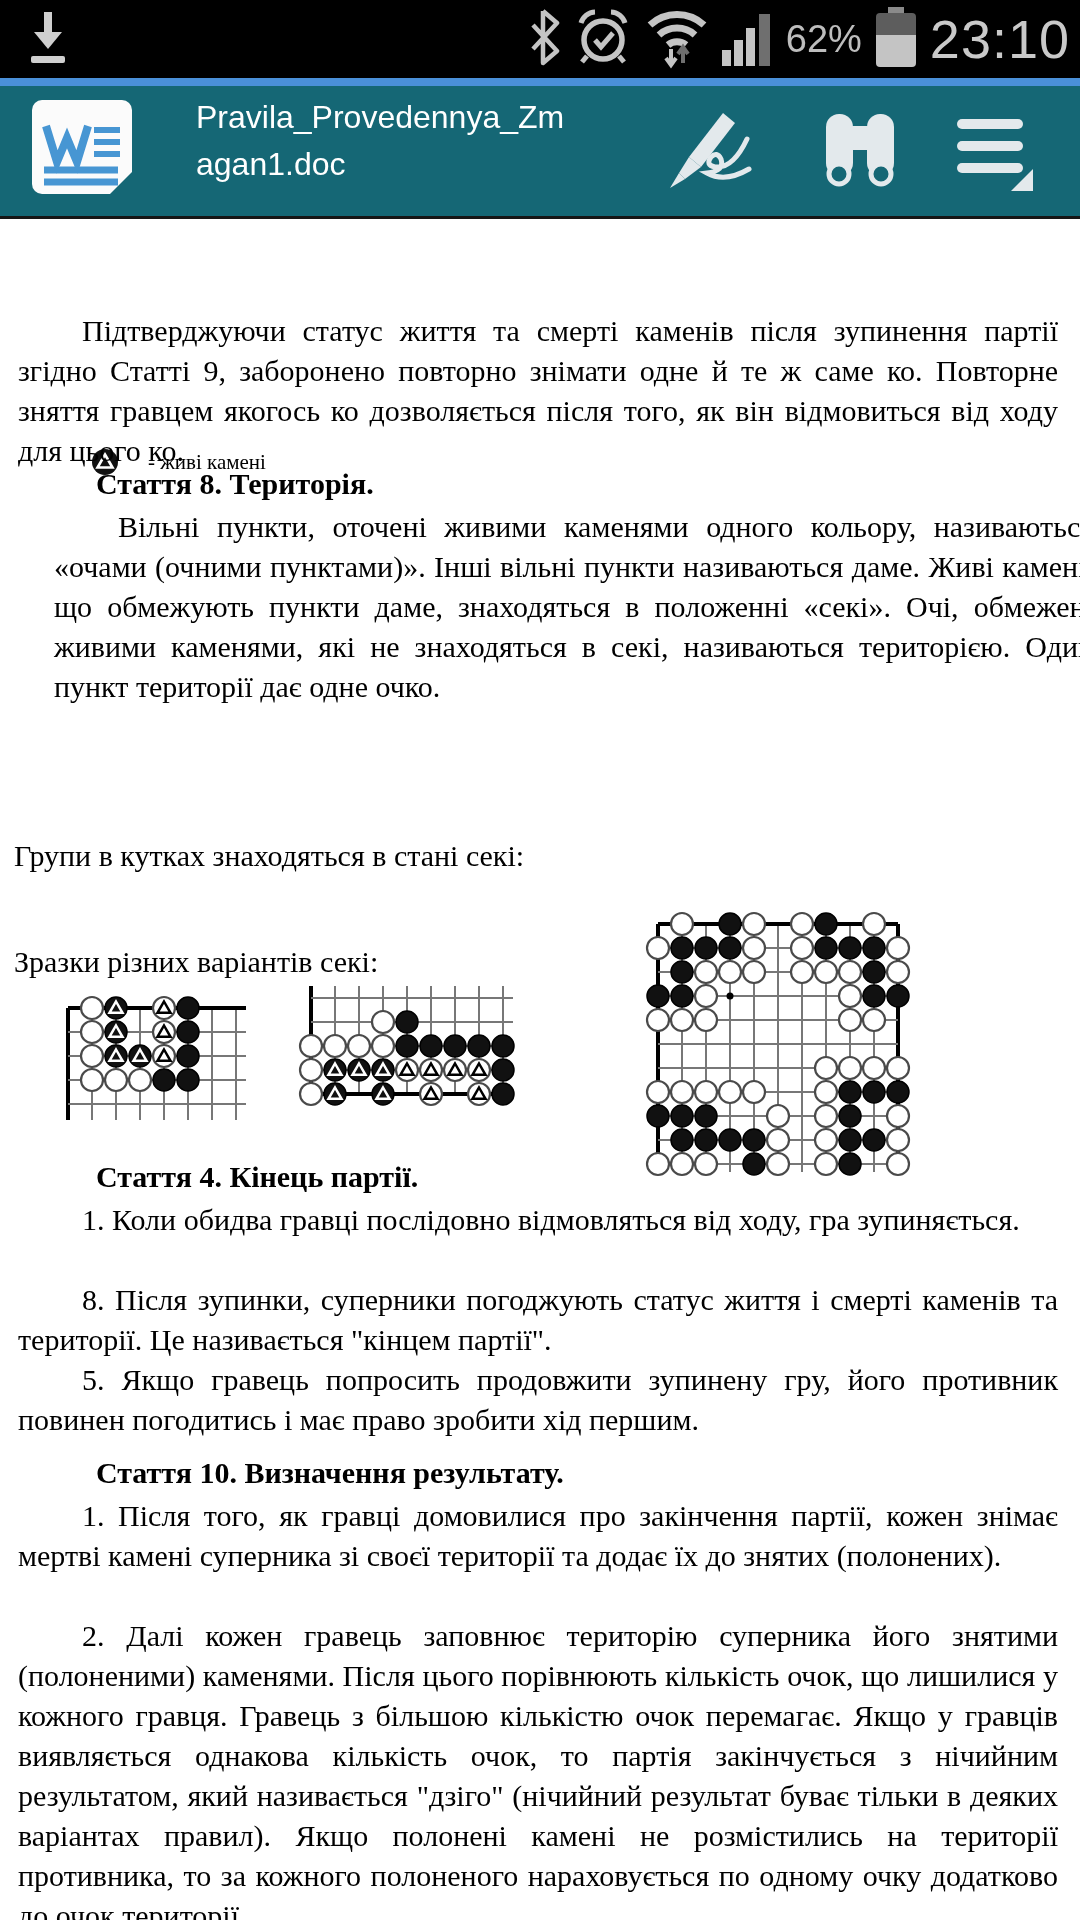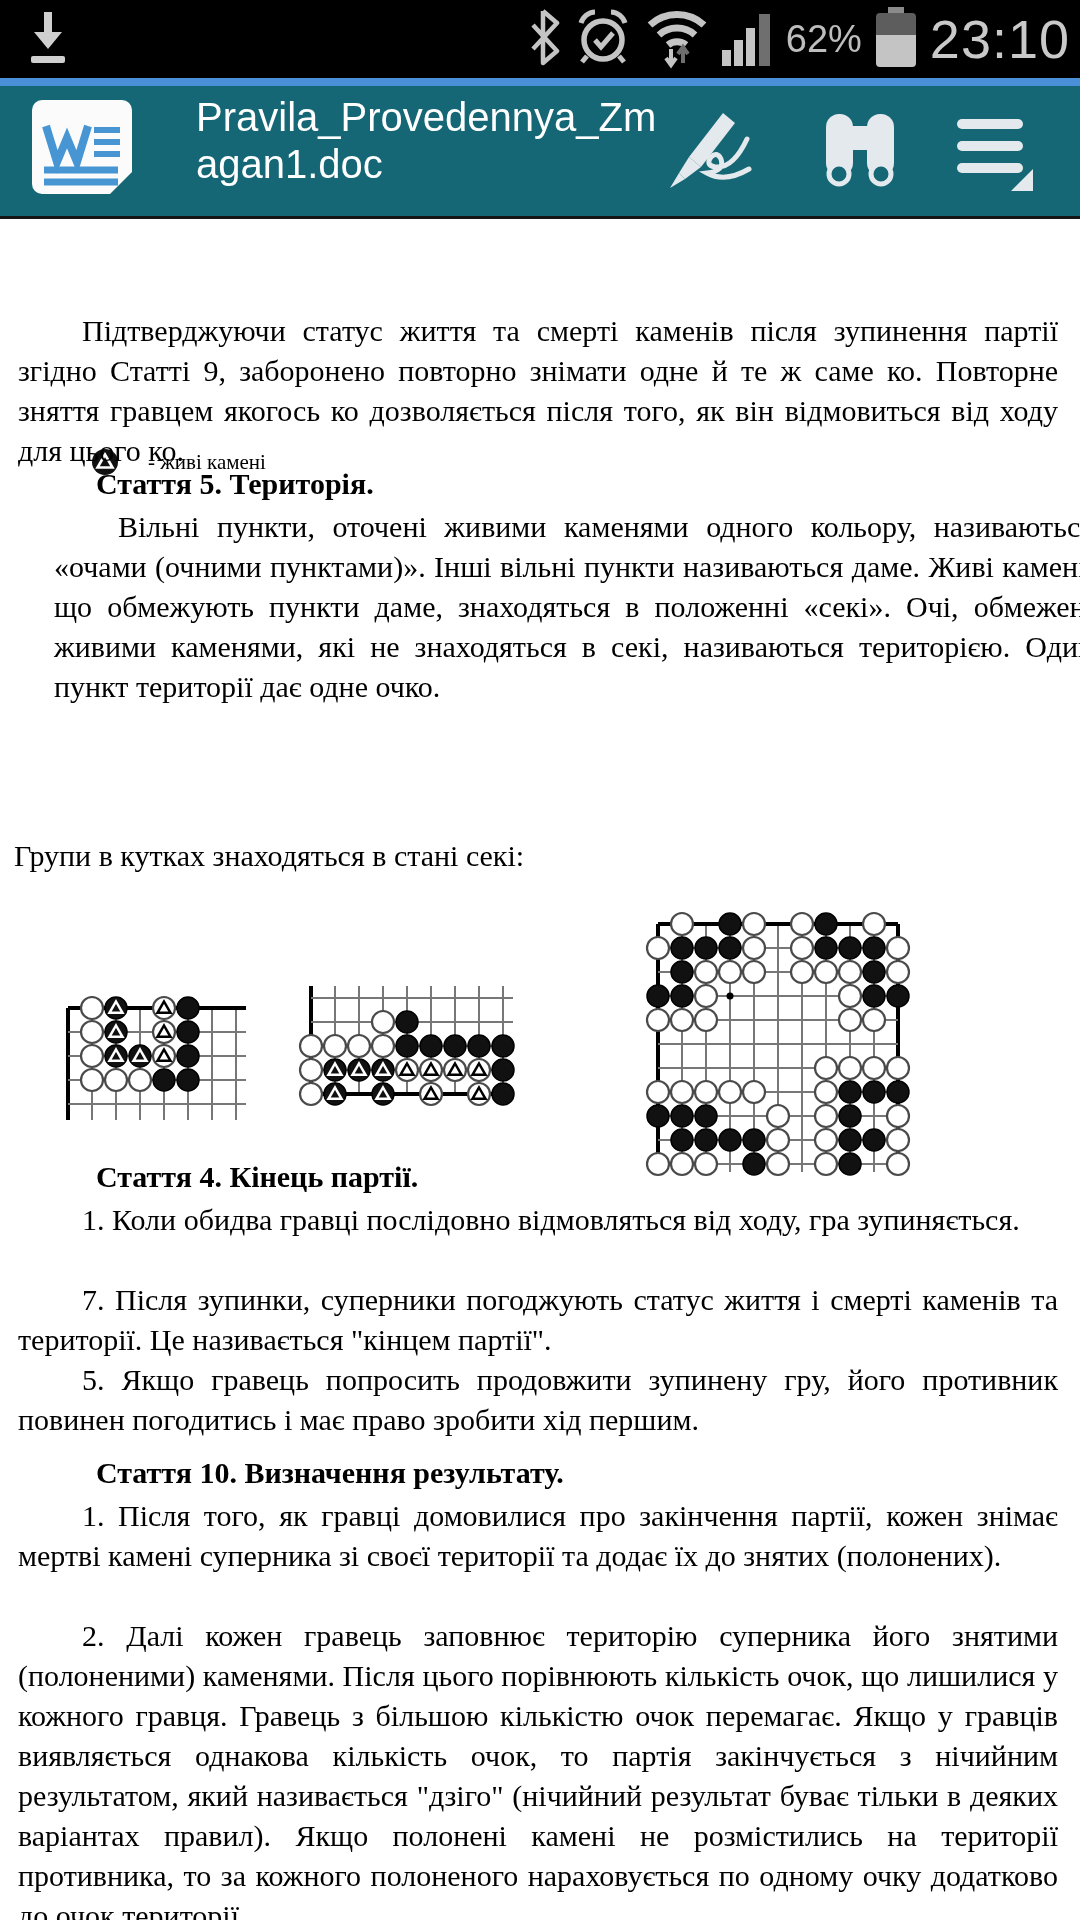--- a/index.html
+++ b/index.html
@@ -9,21 +9,21 @@
   .status-bar{position:absolute;left:0;top:0;width:1080px;height:102px;background:#000;}
   .sb-left{position:absolute;left:28px;top:12px;}
   .sb-right{position:absolute;right:10px;top:0;height:78px;display:flex;align-items:center;gap:14px;}
   .sb-time{font-size:54px;color:#c9c9c9;letter-spacing:1px;text-align:center;}
   .sb-pct{font-size:38px;color:#bdbdbd;}
   
   .accent{position:absolute;left:0;top:78px;width:1080px;height:8px;}
   
   .app-bar{position:absolute;left:0;top:86px;width:1080px;height:130px;border-bottom:3px solid #161616;}
   .doc-icon{position:absolute;left:30px;top:12px;}
-  .app-title{position:absolute;left:196px;top:8px;color:#fff;font-size:40px;line-height:47px;}
+  .app-title{position:absolute;left:196px;top:8px;color:#fff;font-size:32px;line-height:47px;}
   .ab-btn{position:absolute;top:22px;width:96px;height:90px;display:flex;align-items:center;justify-content:center;cursor:pointer;}
   .ab-pen{left:660px;}.ab-bino{left:812px;}.ab-menu{left:948px;}
   
   .doc{position:absolute;left:0;top:219px;width:1080px;height:1701px;background:#fff;overflow:hidden;
        font-family:"Liberation Serif",serif;color:#000;}
   .tblock{position:absolute;left:18px;width:1040px;font-size:30px;line-height:40px;text-align:justify;}
   .tblock.indent{text-indent:64px;}
   .heading{position:absolute;left:96px;font-size:30px;font-weight:bold;white-space:nowrap;}
   .caption{position:absolute;left:14px;font-size:30px;white-space:nowrap;}
   .legend{position:absolute;left:90px;top:228px;display:flex;align-items:center;gap:28px;font-size:21px;}
@@ -139,21 +139,21 @@
     <div class="legend">
       <svg width="30" height="30" viewBox="0 0 30 30">
         <circle cx="15" cy="15" r="13" fill="#111"></circle>
         <path d="M15 7.5 L22.5 20.5 L7.5 20.5 Z" fill="none" stroke="#fff" stroke-width="2.6"></path>
       </svg>
       <span>- живі камені</span>
     </div>
 
     <div class="tblock indent" style="top:92px;">Підтверджуючи статус життя та смерті каменів після зупинення партії згідно Статті 9, заборонено повторно знімати одне й те ж саме ко. Повторне зняття гравцем якогось ко дозволяється після того, як він відмовиться від ходу для цього ко.</div>
 
-    <div class="heading" style="top:248px;">Стаття 5. Територія.</div>
+    <div class="heading" style="top:248px;">Стаття 8. Територія.</div>
     <div class="tblock indent" style="top:288px;margin-left:36px;">Вільні пункти, оточені живими каменями одного кольору, називаються «очами (очними пунктами)». Інші вільні пункти називаються даме. Живі камені, що обмежують пункти даме, знаходяться в положенні «секі». Очі, обмежені живими каменями, які не знаходяться в секі, називаються територією. Один пункт території дає одне очко.</div>
 
     <div class="board board-main"><svg width="268" height="276">
           <line x1="14" y1="14" x2="14" y2="262" stroke="#000" stroke-width="4"></line>
           <line x1="38" y1="14" x2="38" y2="262" stroke="#777" stroke-width="2"></line>
           <line x1="62" y1="14" x2="62" y2="262" stroke="#777" stroke-width="2"></line>
           <line x1="86" y1="14" x2="86" y2="262" stroke="#777" stroke-width="2"></line>
           <line x1="110" y1="14" x2="110" y2="262" stroke="#777" stroke-width="2"></line>
           <line x1="134" y1="14" x2="134" y2="262" stroke="#777" stroke-width="2"></line>
           <line x1="158" y1="14" x2="158" y2="262" stroke="#777" stroke-width="2"></line>
@@ -242,20 +242,21 @@
           <circle cx="38" cy="254" r="11" fill="#fff" stroke="#4a4a4a" stroke-width="2.2"></circle>
           <circle cx="62" cy="254" r="11" fill="#fff" stroke="#4a4a4a" stroke-width="2.2"></circle>
           <circle cx="110" cy="254" r="11" fill="#111" stroke="#000" stroke-width="1.5"></circle>
           <circle cx="134" cy="254" r="11" fill="#fff" stroke="#4a4a4a" stroke-width="2.2"></circle>
           <circle cx="182" cy="254" r="11" fill="#fff" stroke="#4a4a4a" stroke-width="2.2"></circle>
           <circle cx="206" cy="254" r="11" fill="#111" stroke="#000" stroke-width="1.5"></circle>
           <circle cx="254" cy="254" r="11" fill="#fff" stroke="#4a4a4a" stroke-width="2.2"></circle>
         </svg></div>
 
     <div class="caption" style="top:620px;">Групи в кутках знаходяться в стані секі:</div>
+    <div class="caption" style="top:726px;">Зразки різних варіантів секі:</div>
 
     <div class="board board-a" style="top:775px;"><svg width="206" height="140">
           <line x1="14" y1="14" x2="14" y2="126" stroke="#000" stroke-width="4"></line>
           <line x1="38" y1="14" x2="38" y2="126" stroke="#777" stroke-width="2"></line>
           <line x1="62" y1="14" x2="62" y2="126" stroke="#777" stroke-width="2"></line>
           <line x1="86" y1="14" x2="86" y2="126" stroke="#777" stroke-width="2"></line>
           <line x1="110" y1="14" x2="110" y2="126" stroke="#777" stroke-width="2"></line>
           <line x1="134" y1="14" x2="134" y2="126" stroke="#777" stroke-width="2"></line>
           <line x1="158" y1="14" x2="158" y2="126" stroke="#777" stroke-width="2"></line>
           <line x1="182" y1="14" x2="182" y2="126" stroke="#777" stroke-width="2"></line>
@@ -339,21 +340,21 @@
           <path d="M 86 115.5 L 92.5 126.8 L 79.5 126.8 Z" fill="none" stroke="#fff" stroke-width="2.5"></path>
           <circle cx="134" cy="122" r="11" fill="#fff" stroke="#4a4a4a" stroke-width="2.2"></circle>
           <path d="M 134 115.5 L 140.5 126.8 L 127.5 126.8 Z" fill="none" stroke="#000" stroke-width="2.5"></path>
           <circle cx="182" cy="122" r="11" fill="#fff" stroke="#4a4a4a" stroke-width="2.2"></circle>
           <path d="M 182 115.5 L 188.5 126.8 L 175.5 126.8 Z" fill="none" stroke="#000" stroke-width="2.5"></path>
           <circle cx="206" cy="122" r="11" fill="#111" stroke="#000" stroke-width="1.5"></circle>
         </svg></div>
 
     <div class="heading" style="top:941px;">Стаття 4. Кінець партії.</div>
     <div class="tblock indent" style="top:981px;">1. Коли обидва гравці послідовно відмовляться від ходу,  гра зупиняється.</div>
-    <div class="tblock indent" style="top:1061px;">7. Після зупинки, суперники погоджують статус життя і смерті каменів та території. Це називається "кінцем партії".</div>
+    <div class="tblock indent" style="top:1061px;">8. Після зупинки, суперники погоджують статус життя і смерті каменів та території. Це називається "кінцем партії".</div>
     <div class="tblock indent" style="top:1141px;">5. Якщо гравець попросить продовжити зупинену гру, його противник повинен погодитись і має право зробити хід першим.</div>
 
     <div class="heading" style="top:1237px;">Стаття 10. Визначення результату.</div>
     <div class="tblock indent" style="top:1277px;">1. Після того, як гравці домовилися про закінчення партії, кожен знімає мертві камені суперника зі своєї території та додає їх до знятих (полонених).</div>
     <div class="tblock indent" style="top:1397px;">2. Далі кожен гравець заповнює територію суперника його знятими (полоненими) каменями. Після цього порівнюють кількість очок, що лишилися у кожного гравця. Гравець з більшою кількістю очок перемагає. Якщо у гравців виявляється однакова кількість очок, то партія закінчується з нічийним результатом, який називається "дзіго" (нічийний результат буває тільки в деяких варіантах правил).  Якщо полонені камені не розмістились на території противника, то за кожного полоненого нараховується по одному очку додатково до очок території.</div>
 
   </div>
 </div>
 
 </body></html>

